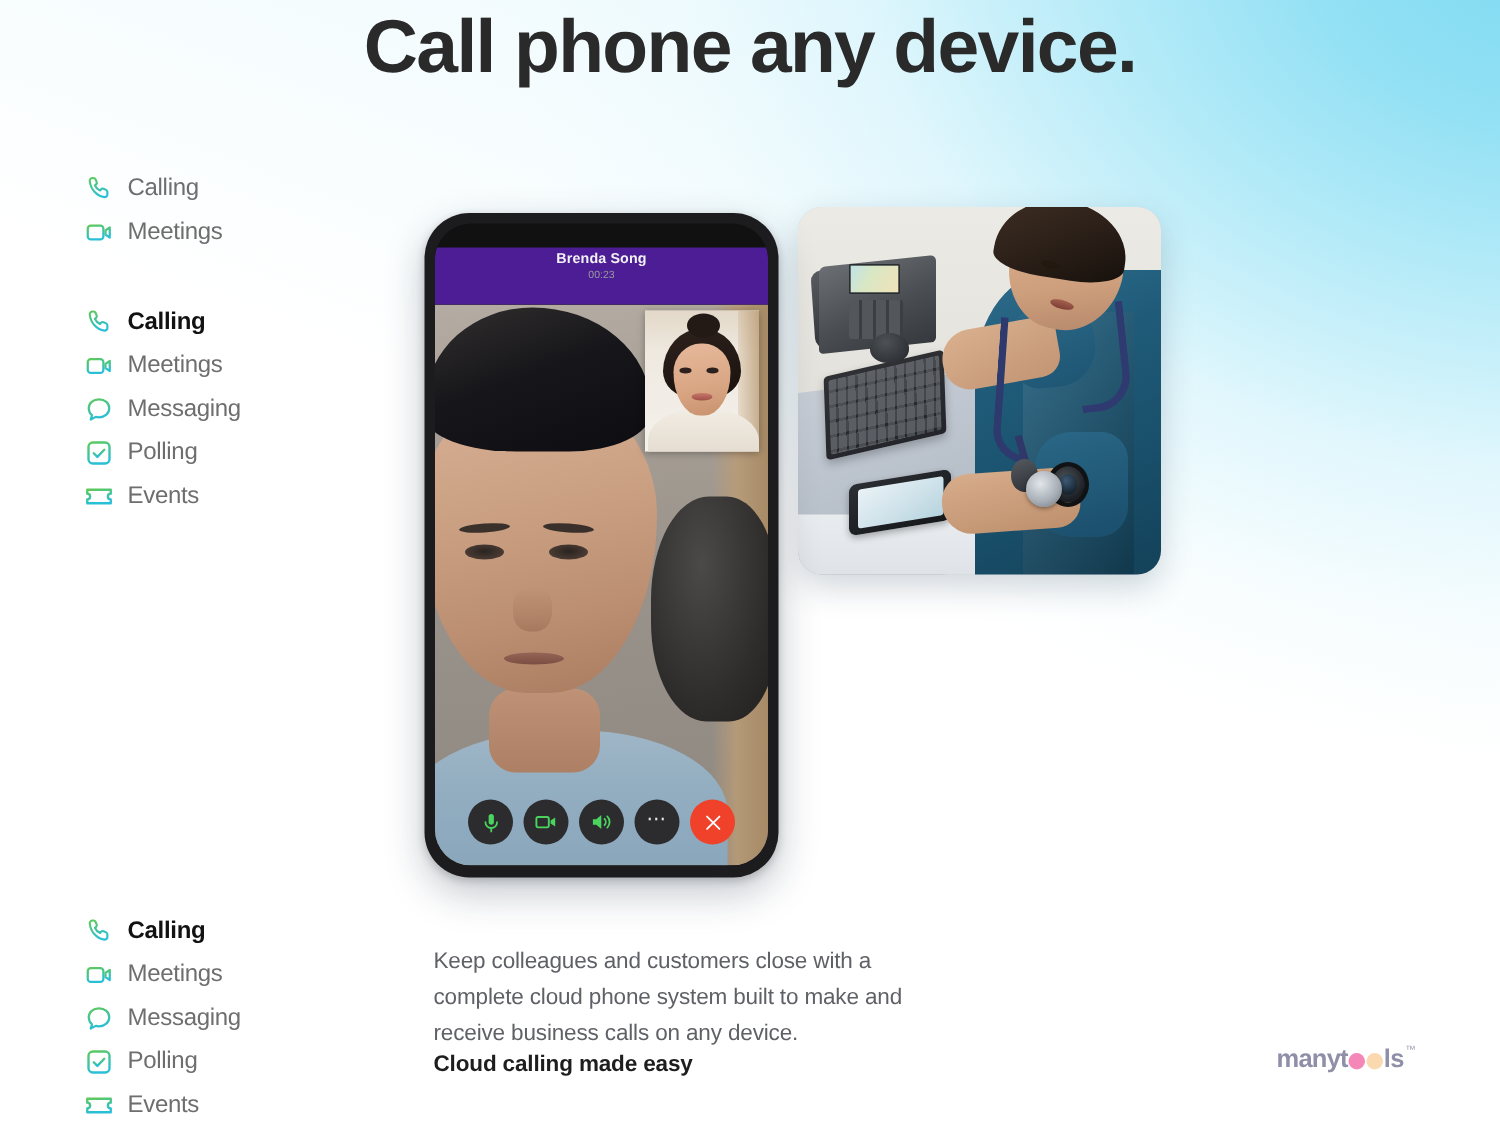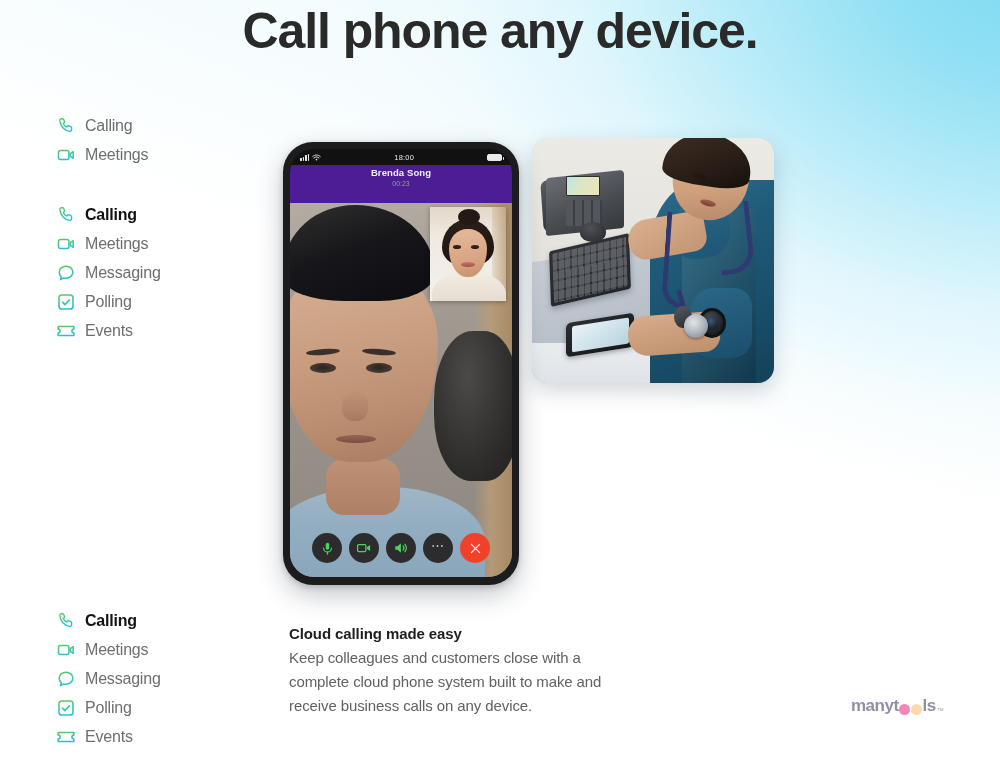--- a/index.html
+++ b/index.html
@@ -515,21 +515,21 @@
     line-height: 24px;
     color: #5f6166;
     letter-spacing: -0.1px;
   }
 
   
   #brand-logo {
     position: absolute;
     left: 851px; top: 697px;
     display: flex;
-    align-items: flex-end;
+    align-items: flex-start;
     z-index: 6;
   }
   .logo-word {
     font-size: 17px;
     font-weight: bold;
     color: #8f8fa8;
     letter-spacing: -0.5px;
     line-height: 18px;
   }
   .logo-dot {
@@ -719,39 +719,20 @@
       <path d="M2.6 6.6h18.8v3.1a2.3 2.3 0 000 4.6v3.1H2.6v-3.1a2.3 2.3 0 000-4.6z" stroke="url(#g3e)" stroke-width="1.9" stroke-linejoin="round"></path>
       <path d="M12 7.4v9.2" stroke="url(#g3e)" stroke-width="1.9"></path>
     </svg>
     <span class="feature-label">Events</span>
   </div>
 </div>
 
 <div id="phone-mockup">
   <div id="phone-screen">
 
-    <div id="phone-status-bar">
-      <div id="status-left">
-        <span class="sig-bars">
-            <i></i>
-            <i></i>
-            <i></i>
-            <i></i>
-          </span>
-        <svg width="9" height="7" viewBox="0 0 12 9">
-          <path d="M1 3.2C2.4 1.9 4.1 1.2 6 1.2s3.6.7 5 2" stroke="#e9e9e9" stroke-width="1.3" fill="none" stroke-linecap="round"></path>
-          <path d="M2.7 5.1C3.6 4.3 4.8 3.8 6 3.8s2.4.5 3.3 1.3" stroke="#e9e9e9" stroke-width="1.3" fill="none" stroke-linecap="round"></path>
-          <circle cx="6" cy="7.4" r="1.1" fill="#e9e9e9"></circle>
-        </svg>
-      </div>
-      <div id="status-center">18:00</div>
-      <div id="status-right">
-        <span id="battery-icon"></span>
-      </div>
-    </div>
 
     <div id="call-header">
       <div id="callee-name">Brenda Song</div>
       <div id="call-timer">00:23</div>
     </div>
 
     <div id="video-stage">
 
       <div id="remote-video">
         <div id="remote-wall"></div>
@@ -850,22 +831,22 @@
     <div id="pc-steth-bell"></div>
 
     <div id="pc-head"></div>
     <div id="pc-hair"></div>
     <div id="pc-eye"></div>
     <div id="pc-mouth"></div>
   </div>
 </div>
 
 <div id="caption-block">
+  <div id="caption-body">Keep colleagues and customers close with a complete cloud phone system built to make and receive business calls on any device.</div>
   <div id="caption-title">Cloud calling made easy</div>
-  <div id="caption-body">Keep colleagues and customers close with a complete cloud phone system built to make and receive business calls on any device.</div>
 </div>
 
 <div id="brand-logo">
   <span class="logo-word">manyt</span>
   <span class="logo-dot" id="logo-dot-1"></span>
   <span class="logo-dot" id="logo-dot-2"></span>
   <span class="logo-word">ls</span>
   <span id="logo-tm">™</span>
 </div>
 

